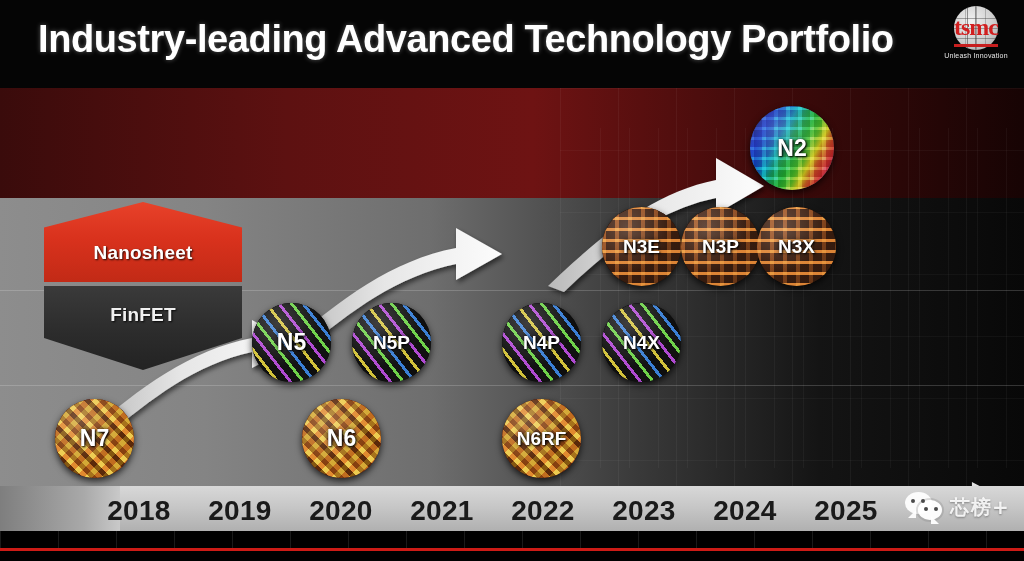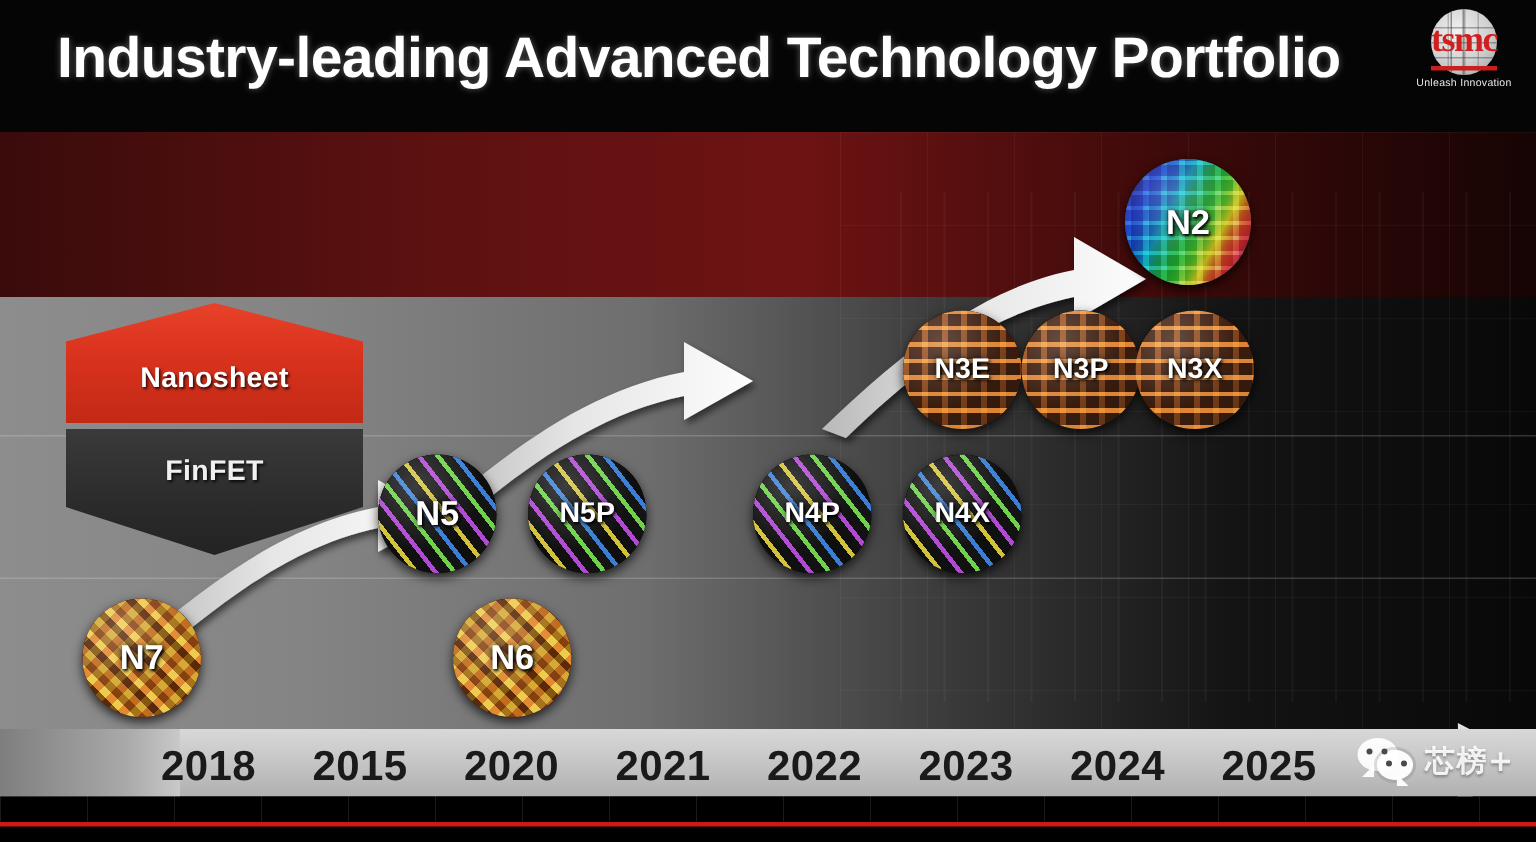--- a/index.html
+++ b/index.html
@@ -289,27 +289,30 @@
     <div class="node w-dark" style="left:602px;top:215px;width:79px;height:79px;">
       <span class="lbl sm">N4X</span>
     </div>
 
     <div class="node w-gold" style="left:55px;top:311px;width:79px;height:79px;">
       <span class="lbl">N7</span>
     </div>
     <div class="node w-gold" style="left:302px;top:311px;width:79px;height:79px;">
       <span class="lbl">N6</span>
     </div>
+    <div class="node w-gold" style="left:502px;top:311px;width:79px;height:79px;">
+      <span class="lbl sm">N6RF</span>
+    </div>
   </div>
 
   <div class="tl-arrow"></div>
   <div class="timeline">
     <div class="lead"></div>
     <div class="yr" style="left:139px">2018</div>
-    <div class="yr" style="left:240px">2015</div>
+    <div class="yr" style="left:240px">2019</div>
     <div class="yr" style="left:341px">2020</div>
     <div class="yr" style="left:442px">2021</div>
     <div class="yr" style="left:543px">2022</div>
     <div class="yr" style="left:644px">2023</div>
     <div class="yr" style="left:745px">2024</div>
     <div class="yr" style="left:846px">2025</div>
   </div>
 
   <div class="wm">
     <div class="bubbles">

